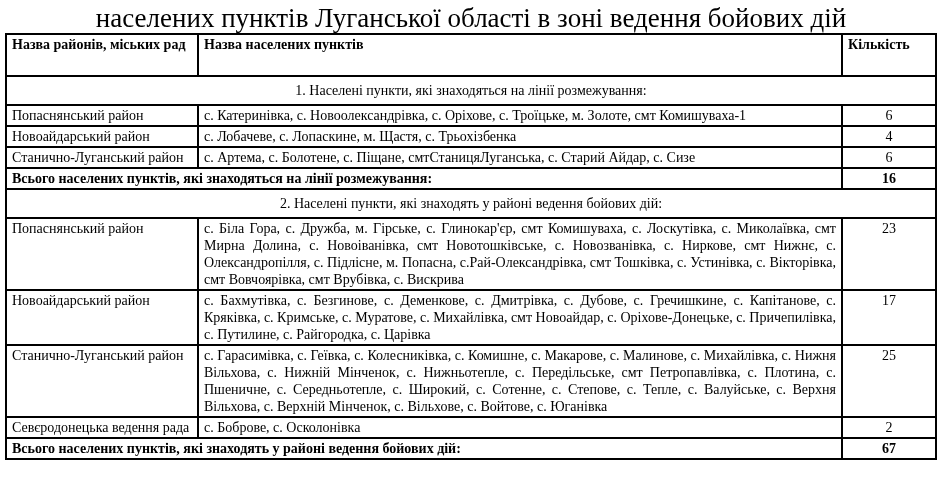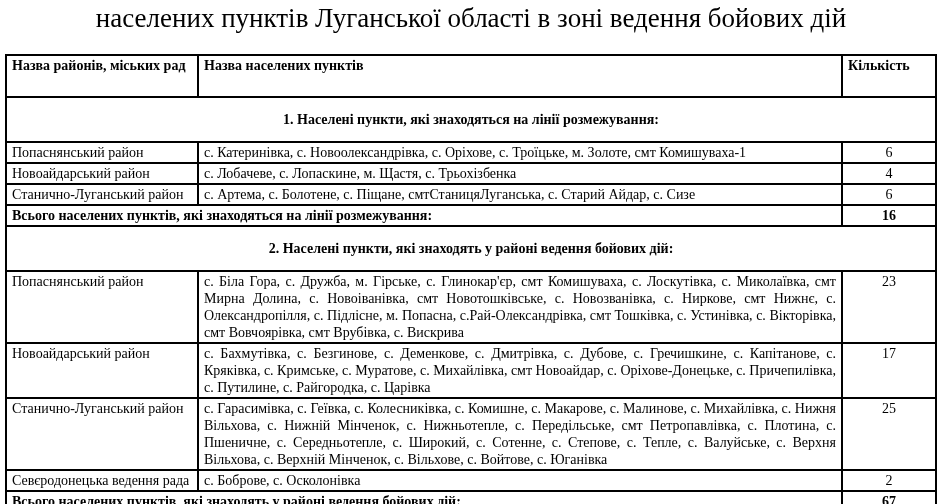--- a/index.html
+++ b/index.html
@@ -21,21 +21,20 @@
   .doc-title {
     text-align: center;
     font-size: 27px;
     line-height: 30px;
     letter-spacing: 0.5px;
   }
   .doc-subtitle {
     text-align: center;
     font-size: 27px;
     line-height: 30px;
-    margin-bottom: 21px;
   }
   table.main {
     border-collapse: collapse;
     table-layout: fixed;
     width: 930px;
     margin-left: 5px;
     font-size: 14px;
     line-height: 17px;
   }
   col.c-district { width: 192px; }
@@ -45,23 +44,23 @@
     border: 2px solid #000000;
     padding: 1px 5px;
     vertical-align: top;
     overflow: hidden;
   }
   tr.head td {
     font-weight: bold;
     height: 38px;
   }
   tr.section-row td {
-    font-weight: bold;
+    font-weight: normal;
     text-align: center;
-    padding: 13px 2px;
+    padding: 5px 2px;
     border-radius: 7px;
   }
   tr.total-row td {
     font-weight: bold;
     margin-top: 16px;
   }
   td.num {
     text-align: center;
   }
   td.num.mid {

